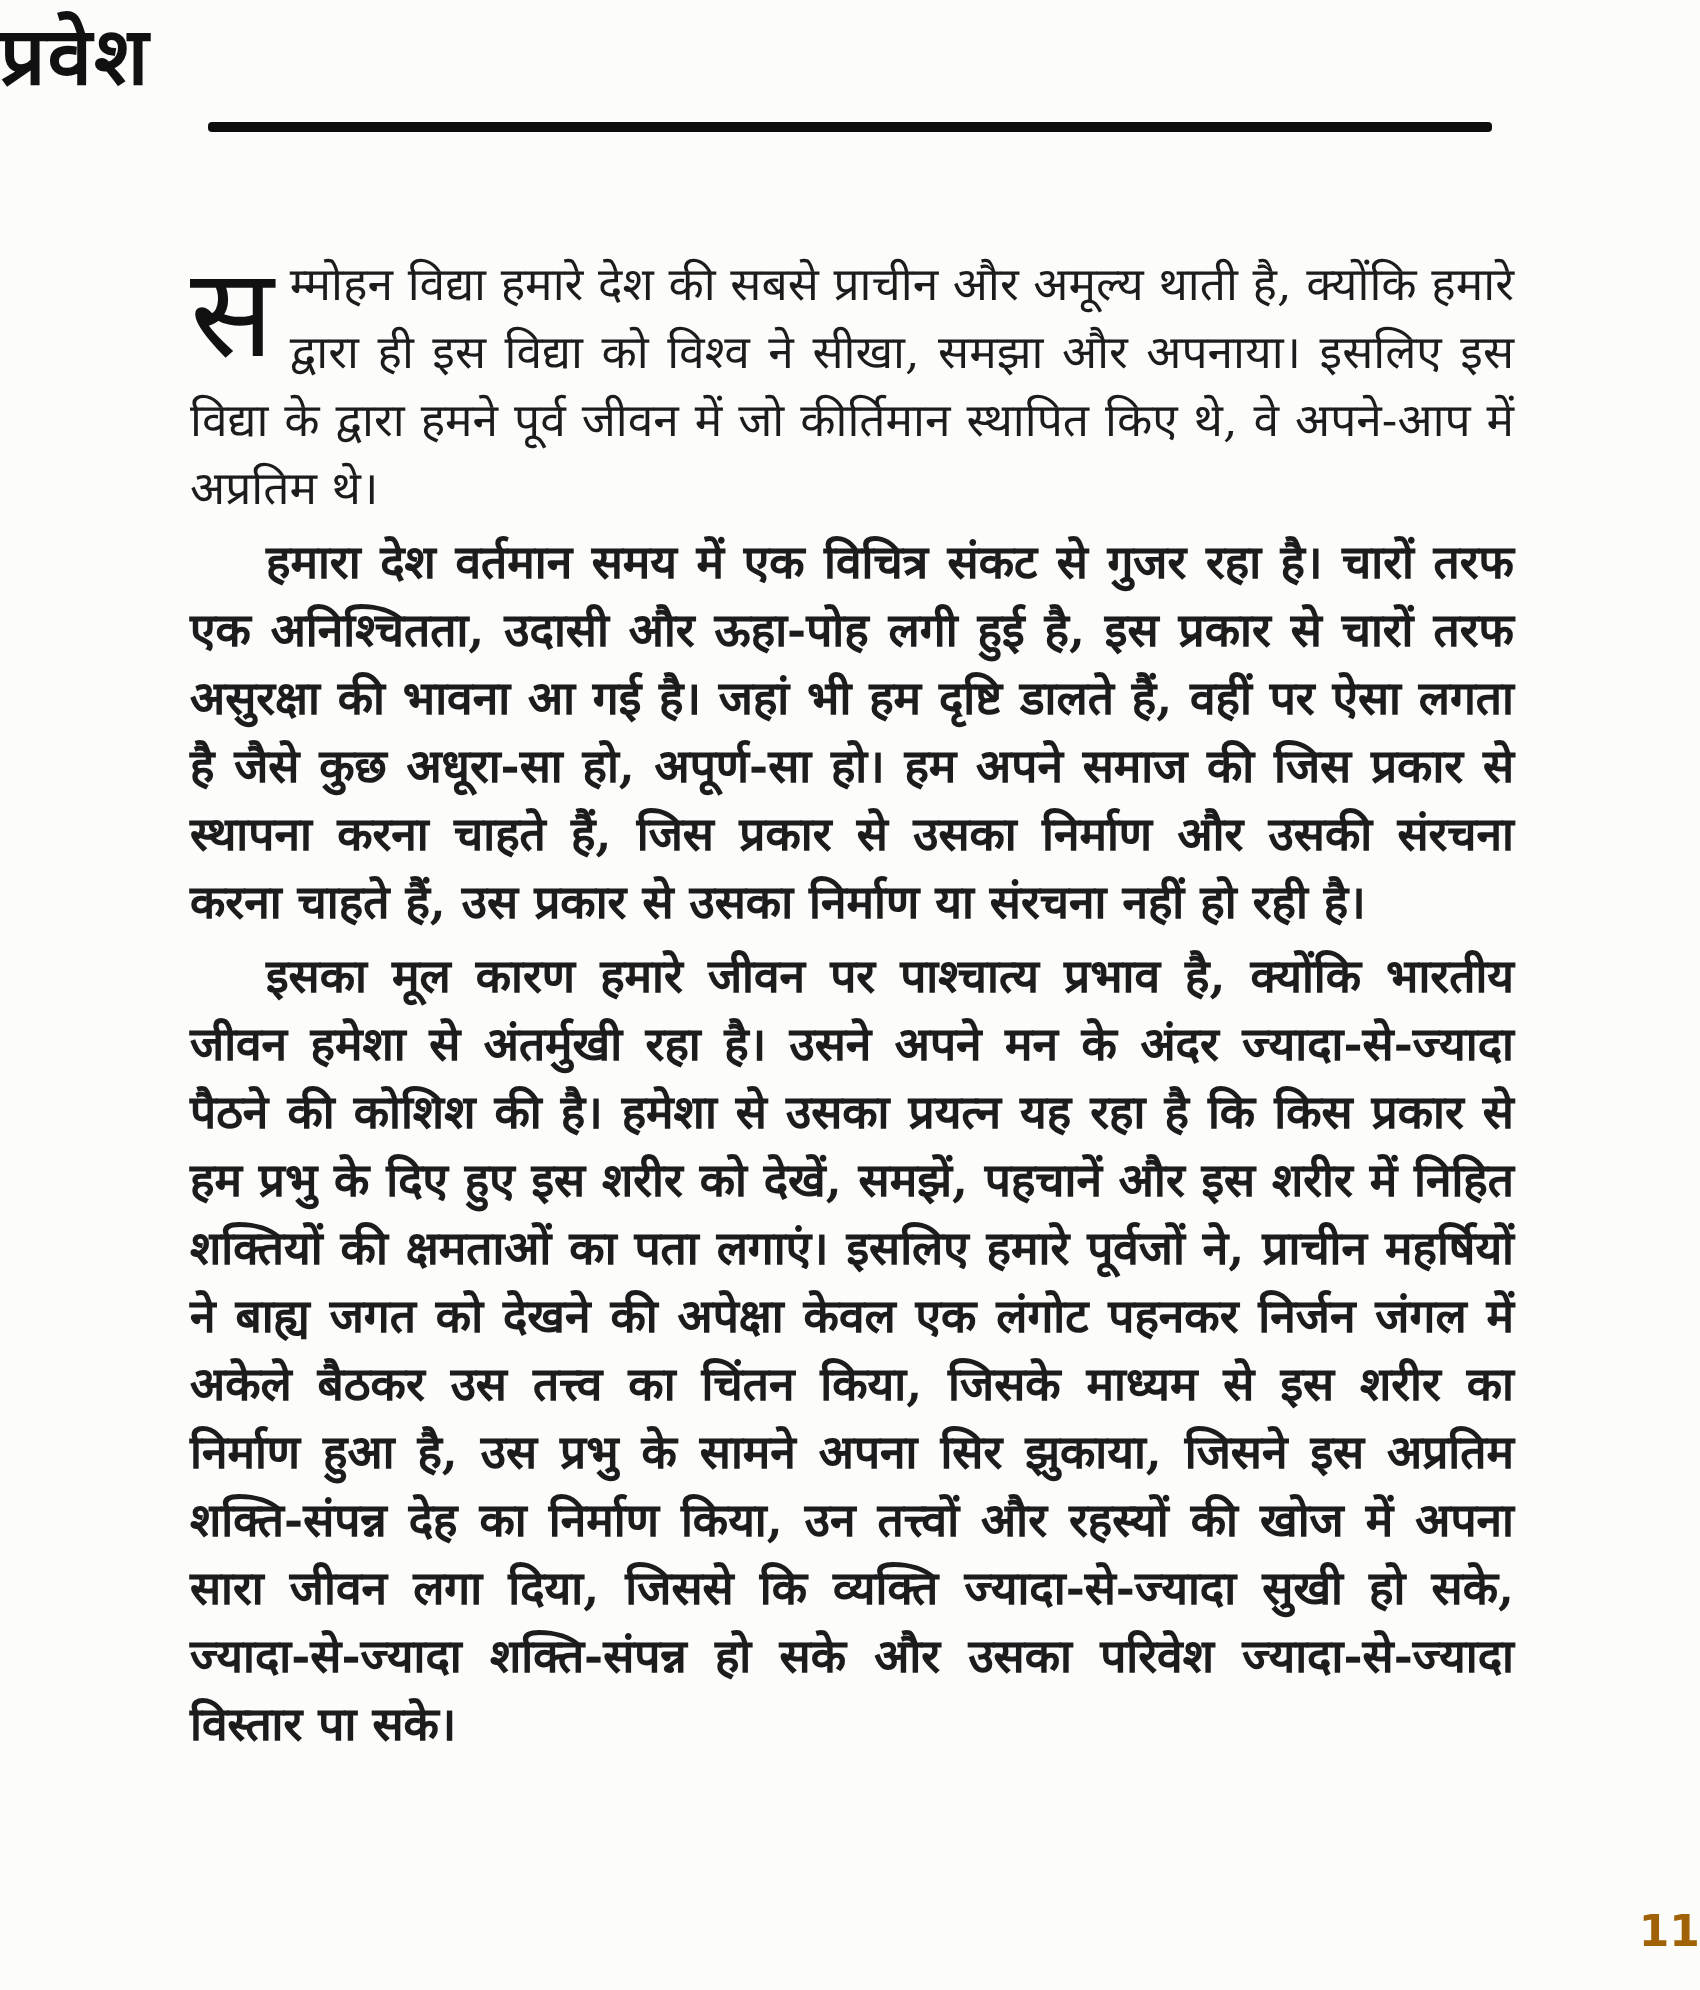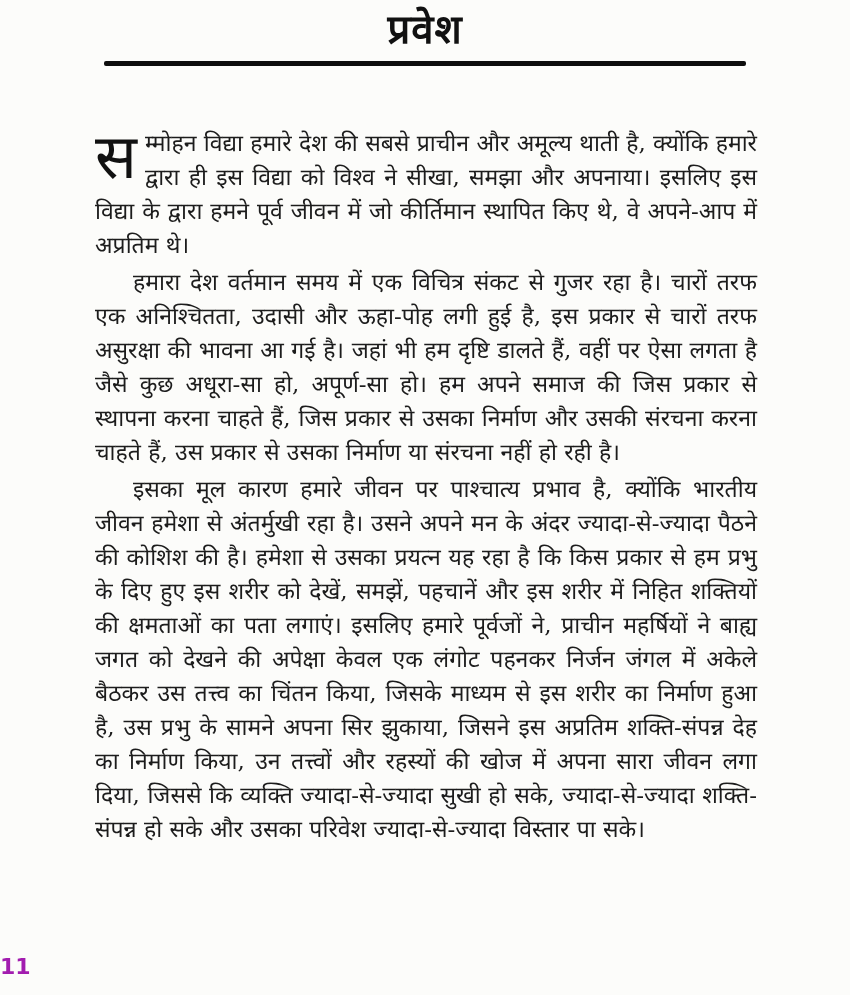--- a/index.html
+++ b/index.html
@@ -16,21 +16,21 @@
     overflow: hidden;
   }
   .page {
     width: 850px;
     height: 995px;
     position: relative;
   }
   .title {
     margin: 0;
     padding-top: 6px;
-    text-align: center;
+    text-align: left;
     font-size: 40px;
     line-height: 46px;
     font-weight: bold;
     color: #111;
     letter-spacing: 1px;
   }
   .rule {
     width: 642px;
     height: 5px;
     background: #0d0d0d;
@@ -45,37 +45,38 @@
     font-size: 23px;
     line-height: 34px;
     text-align: justify;
     color: #1c1c1c;
   }
   .para {
     margin: 0 0 3px 0;
   }
   .para.indent {
     text-indent: 38px;
+    font-weight: bold;
   }
   .dropcap {
     float: left;
     font-size: 62px;
     line-height: 54px;
     padding: 4px 8px 0 0;
     color: #111;
   }
   .page-number {
     position: absolute;
     bottom: 16px;
     left: 0;
     width: 100%;
-    text-align: left;
+    text-align: right;
     font-size: 22px;
     font-weight: bold;
-    color: #a21caf;
+    color: #a16207;
     font-family: "DejaVu Sans", "Liberation Sans", sans-serif;
   }
 </style>
 </head>
 <body>
 
 <div class="page">
 
   <h1 class="title">प्रवेश</h1>
 

